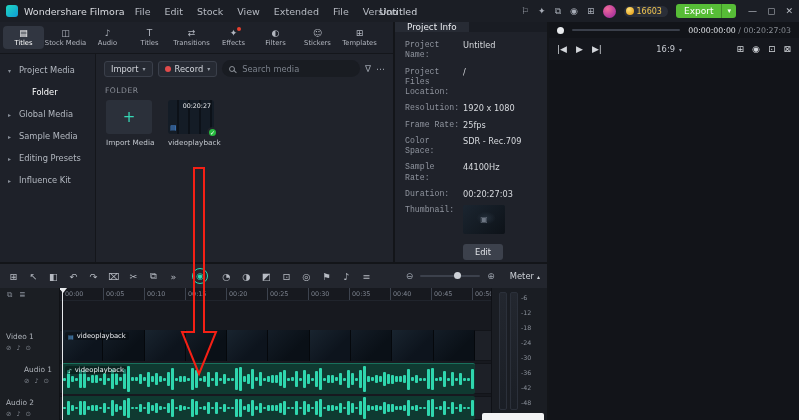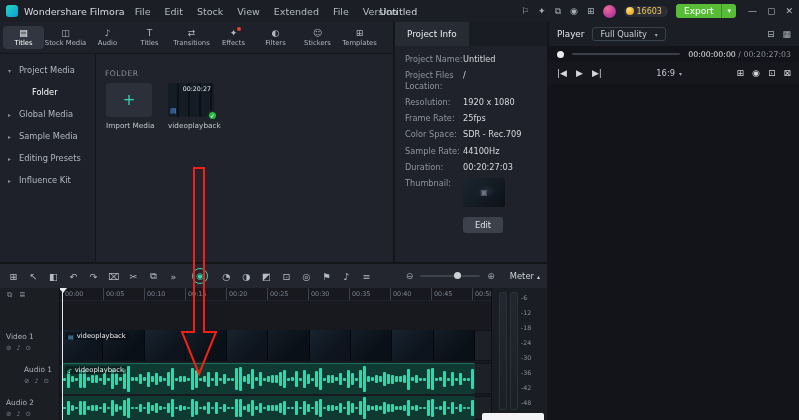--- a/index.html
+++ b/index.html
@@ -70,21 +70,21 @@
   .film{position:absolute;bottom:2px;left:2px;font-size:7px;color:#4a90e2;line-height:7px;}
   .chk{position:absolute;right:-4px;bottom:-4px;width:11px;height:11px;border-radius:50%;background:#27b93f;border:2px solid #20232b;color:#fff;font-size:6px;display:flex;align-items:center;justify-content:center;}
   .tile-label{margin-top:4px;text-align:center;font-size:7.3px;color:#c2c6cd;white-space:nowrap;}
 
   
   #project-info{flex:1;background:#1f222a;display:flex;flex-direction:column;min-width:0;}
   .pi-header{height:24px;background:#191c23;display:flex;align-items:stretch;}
   .pi-tab{display:flex;align-items:center;padding:0 12px;background:#272b34;font-size:8.8px;color:#e8eaee;}
   .pi-body{flex:1;padding:8px 10px;}
   .pi-row{display:flex;margin-bottom:6px;font-size:8.2px;line-height:1.25;}
-  .pi-label{width:58px;flex:none;color:#8f949e;}
+  .pi-label{width:58px;flex:none;color:#8f949e;font-family:Liberation Mono, monospace;}
   .pi-value{flex:1;color:#d7dade;}
   .pi-thumb-row{display:flex;font-size:8.2px;margin-bottom:6px;}
   .pi-thumb{width:42px;height:29px;border-radius:2px;background:
      radial-gradient(14px 9px at 55% 45%,#32404e88,transparent 70%),
      linear-gradient(135deg,#1b2530,#0d1218);
      display:flex;align-items:center;justify-content:center;color:#6d7683;font-size:8px;}
   .pi-edit{margin-left:58px;margin-top:2px;background:#3c414c;border:none;border-radius:3px;color:#e2e4e9;font-size:8.3px;padding:3px 12px;font-family:inherit;}
 
   
   .player-header{height:24px;background:#1b1e25;display:flex;align-items:center;gap:8px;padding:0 8px;font-size:8.8px;}
@@ -269,20 +269,37 @@
                 <div class="side-item">
                   <span class="chev">▸</span>
                   <span class="side-lb">Editing Presets</span>
                 </div>
                 <div class="side-item">
                   <span class="chev">▸</span>
                   <span class="side-lb">Influence Kit</span>
                 </div>
               </aside>
             <div id="media-content">
+              <div id="media-toolbar">
+                <span class="btn-drop">
+                  <span>Import</span>
+                  <span class="caret">▾</span>
+                </span>
+                <span class="btn-drop">
+                  <span class="rec-dot"></span>
+                  <span>Record</span>
+                  <span class="caret">▾</span>
+                </span>
+                <span id="search-box">
+                  <span class="mag"></span>
+                  <input id="search-input" placeholder="Search media" style="">
+                </span>
+                <span class="tb-small">∇</span>
+                <span class="tb-small">⋯</span>
+              </div>
               <div id="folder-label">FOLDER</div>
               <div id="media-grid">
                 <div class="tile">
                   <div class="tile-thumb import-thumb">
                     <span class="plus">+</span>
                   </div>
                   <div class="tile-label">Import Media</div>
                 </div>
                 <div class="tile">
                   <div class="tile-thumb clip-thumb">
@@ -675,31 +692,20 @@
                 <span class="m-num">-42</span>
                 <span class="m-num">-48</span>
               </span>
             <span class="meter-stub"></span>
           </div>
         </div>
       </section>
     </div>
 
     <section id="player">
-      <div class="player-header">
-        <span class="player-title">Player</span>
-        <span id="quality-select">
-          <span>Full Quality</span>
-          <span class="caret">▾</span>
-        </span>
-        <span id="player-hicons">
-            <span class="ph-icon">⊟</span>
-            <span class="ph-icon">▦</span>
-          </span>
-      </div>
       <div class="player-progress">
         <span class="p-dot"></span>
         <span class="p-track"></span>
         <span class="p-time">
           <span class="p-cur">00:00:00:00</span>
           <span class="p-sep">/</span>
           <span class="p-tot">00:20:27:03</span>
         </span>
       </div>
       <div class="player-controls">

